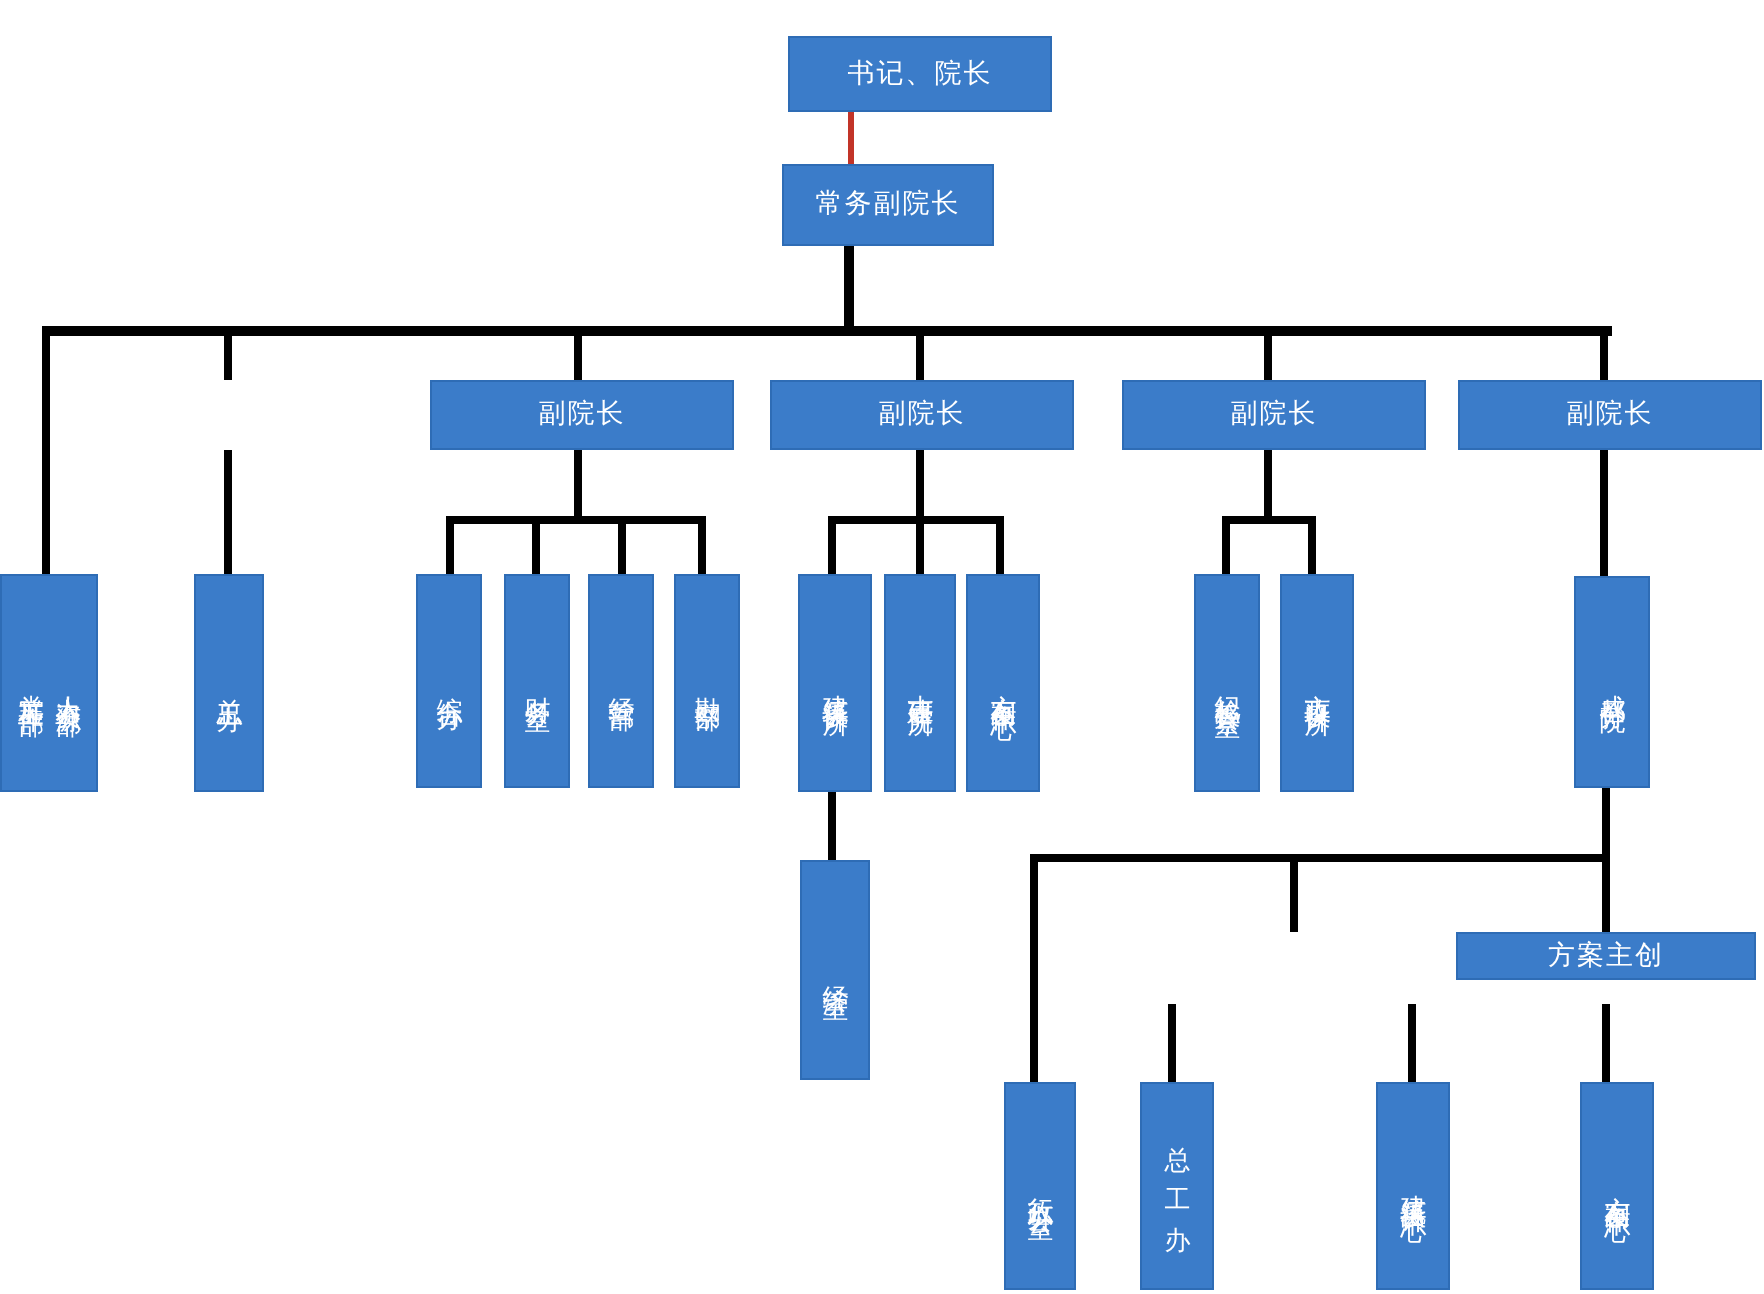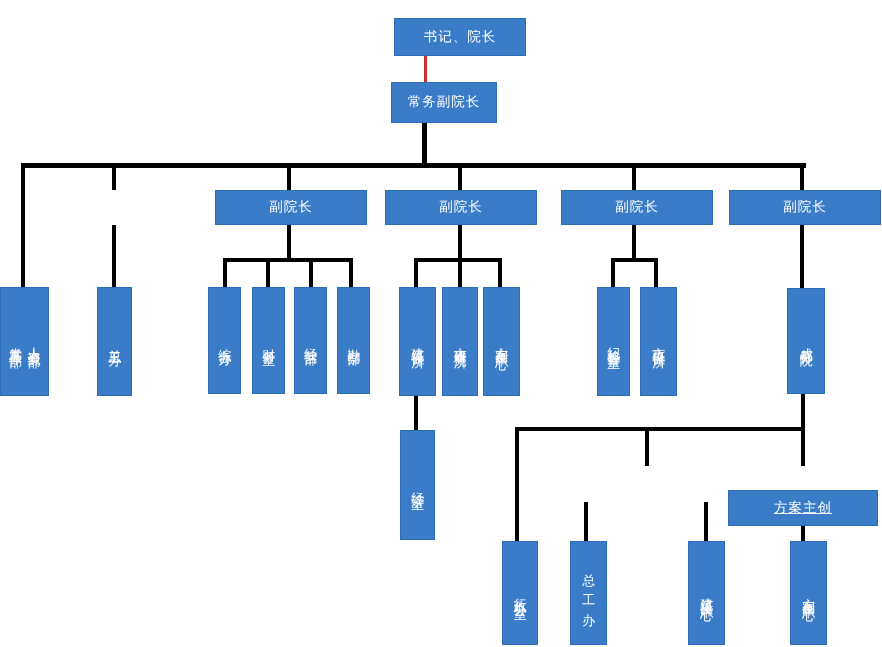--- a/index.html
+++ b/index.html
@@ -145,21 +145,21 @@
 
   <div class="node" style="left:787px;top:288px;width:38px;height:106px;">
     <span class="vtext">成都分院</span>
   </div>
 
   <div class="node" style="left:400px;top:430px;width:35px;height:110px;">
     <span class="vtext">经济室</span>
   </div>
 
 
-  <div class="node" style="left:728px;top:490px;width:150px;height:36px;text-decoration:underline;">方案主创</div>
+  <div class="node" style="left:728px;top:466px;width:150px;height:24px;">方案主创</div>
 
   <div class="node" style="left:502px;top:541px;width:36px;height:104px;">
     <span class="vtext">行政办公室</span>
   </div>
 
   <div class="node" style="left:570px;top:541px;width:37px;height:104px;">
     <span class="vtext spread">总工办</span>
   </div>
 
   <div class="node" style="left:688px;top:541px;width:37px;height:104px;">

